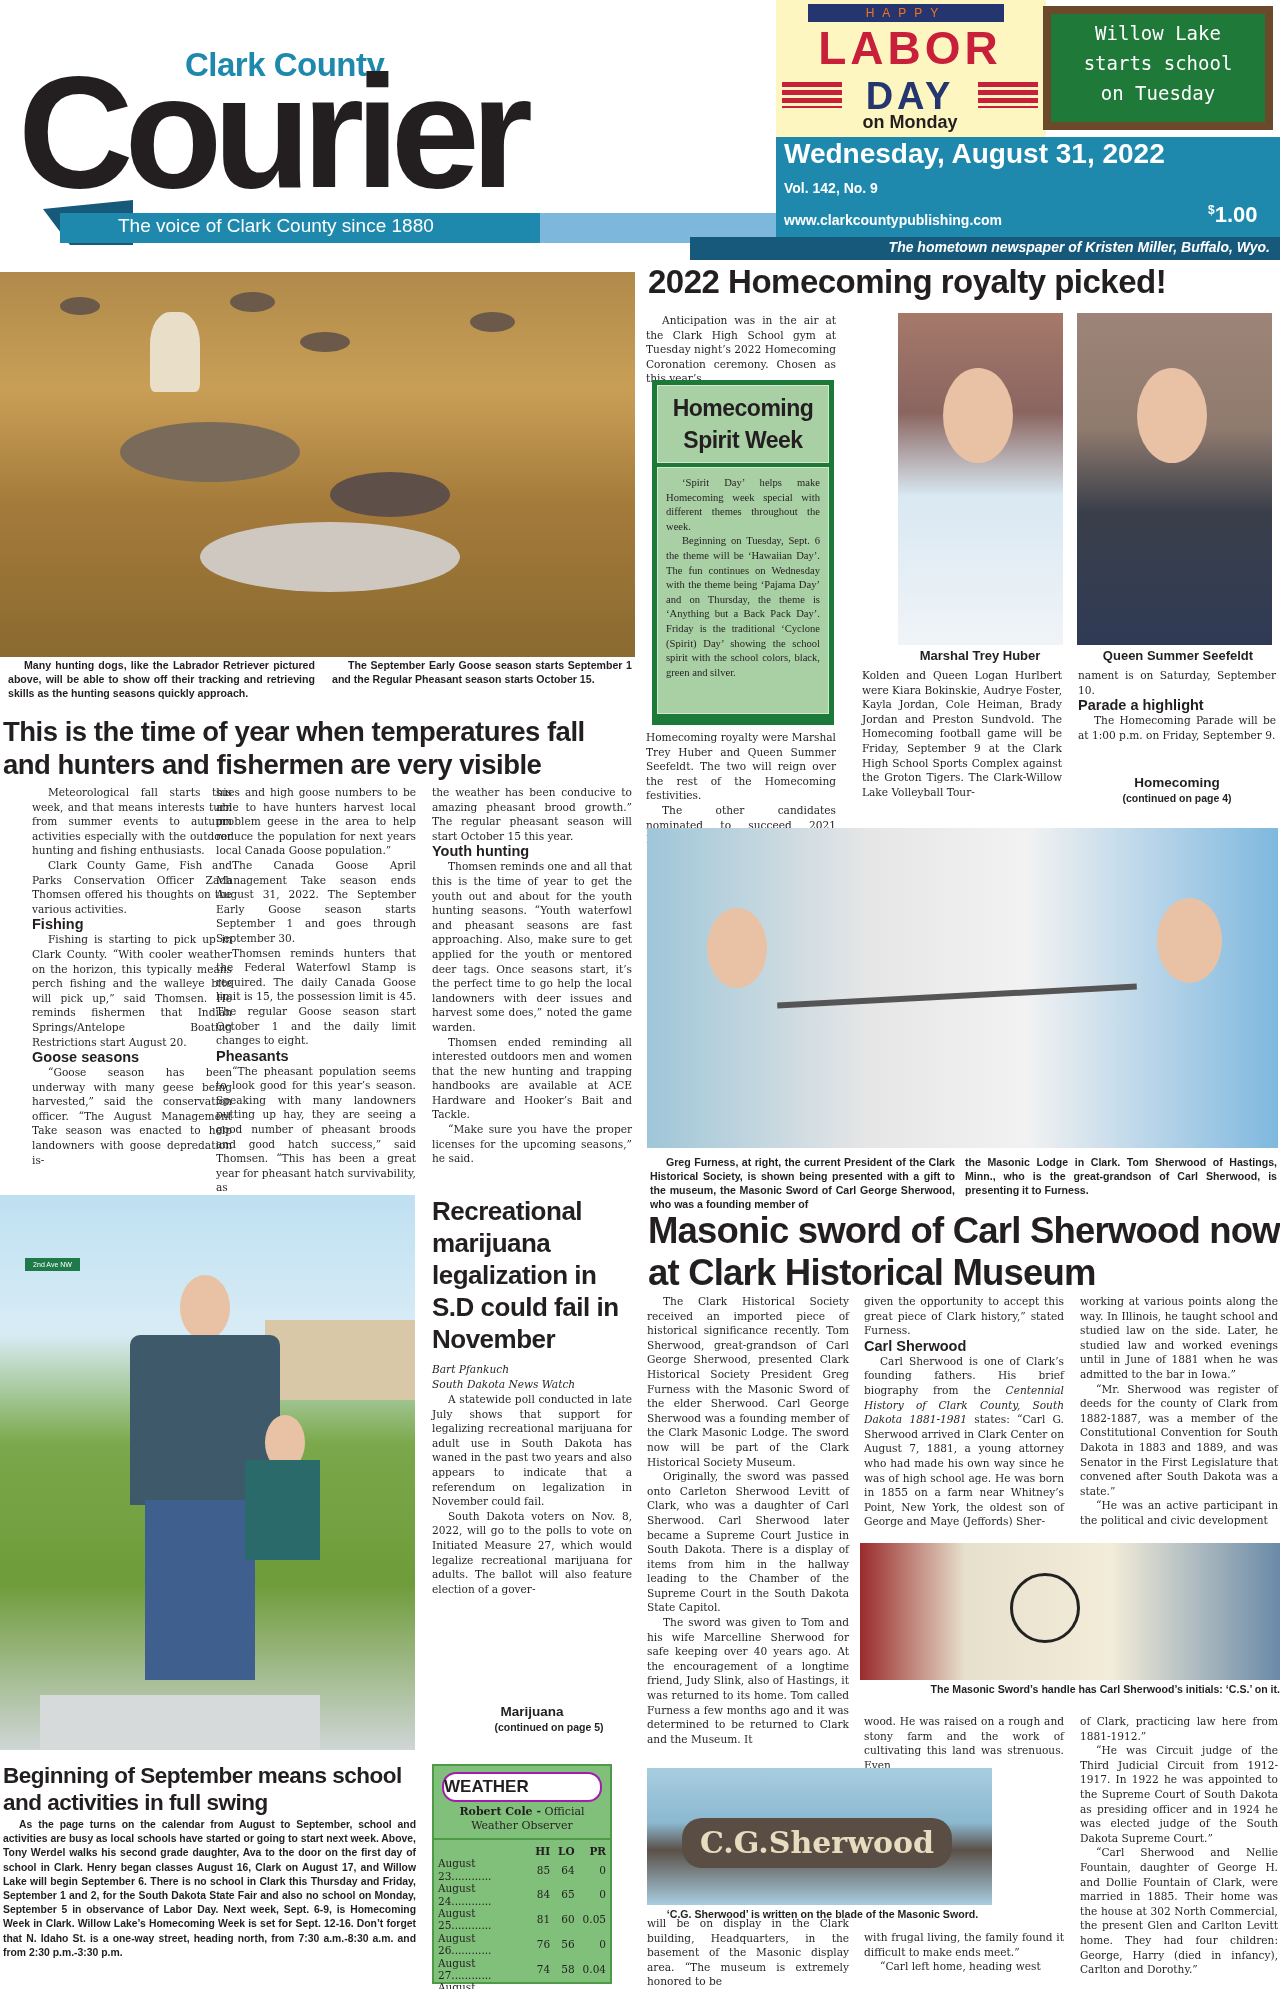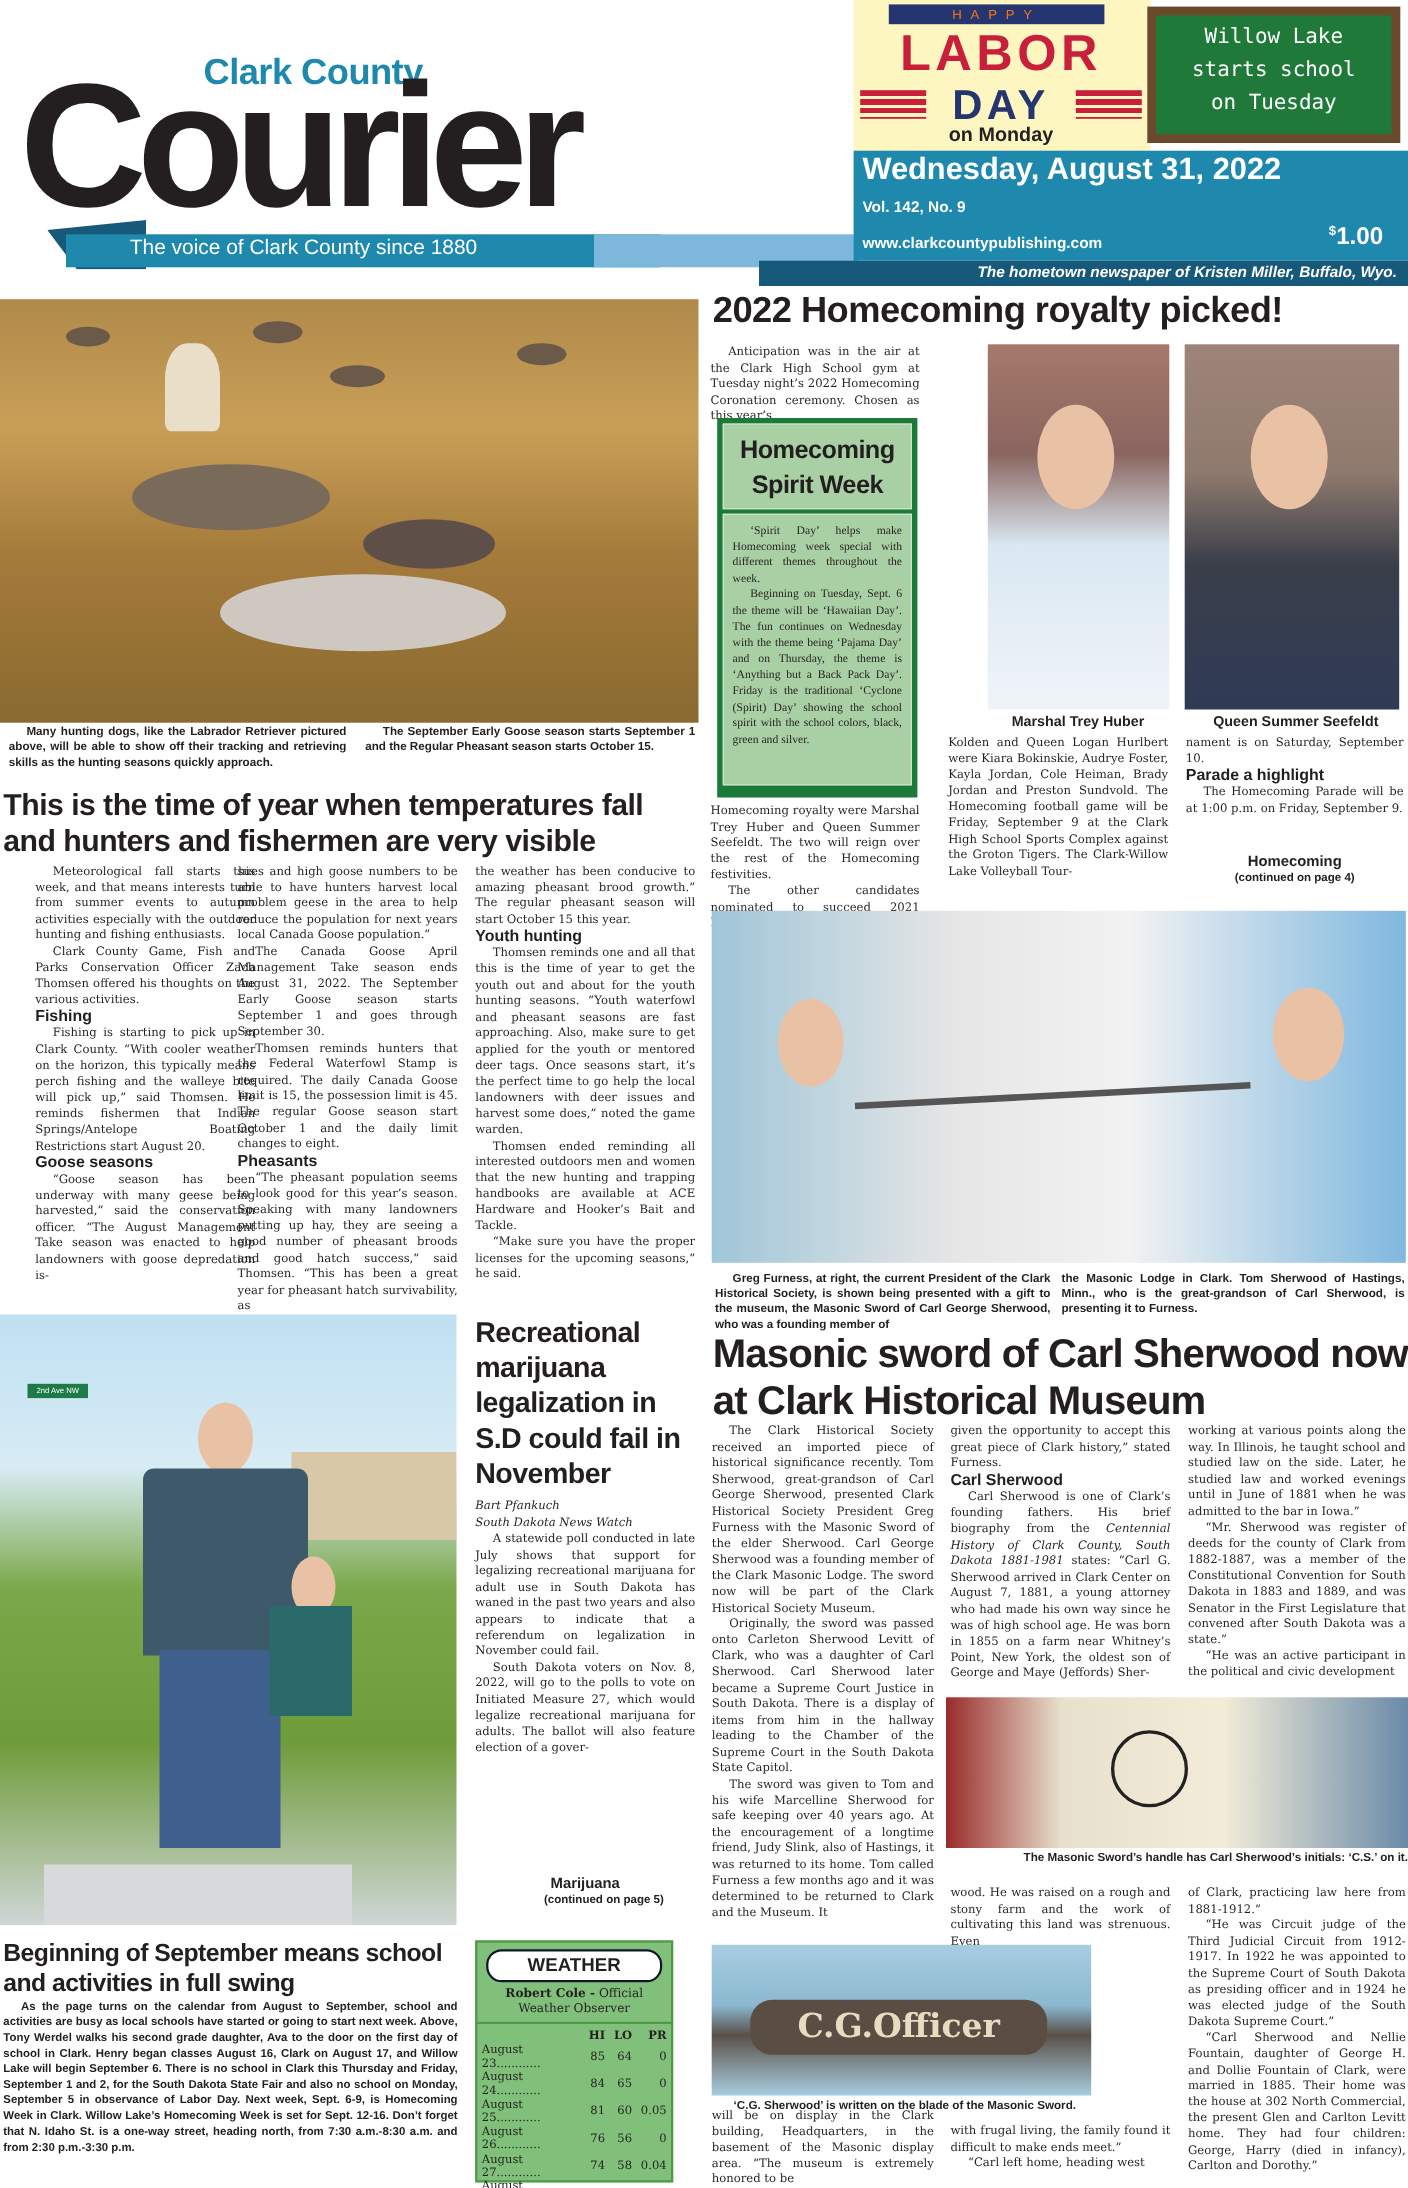--- a/index.html
+++ b/index.html
@@ -47,21 +47,21 @@
   .dog { position: absolute; left: 150px; top: 40px; width: 50px; height: 80px; background: #e9dfc8; border-radius: 40% 40% 10% 10%; }
   .photo-trey { left: 898px; top: 313px; width: 165px; height: 332px; background: linear-gradient(180deg, #a6796a 0%, #8a6560 30%, #d9e8f2 55%, #f0f4f8 100%); }
   .photo-summer { left: 1077px; top: 313px; width: 195px; height: 332px; background: linear-gradient(180deg, #9e8478 0%, #8f7a6e 35%, #3a3f4a 60%, #2f3a55 100%); }
   .face { position: absolute; border-radius: 50%; background: #e9c2a6; }
   .photo-sword1 { left: 647px; top: 828px; width: 631px; height: 320px; background: linear-gradient(90deg, #9fc6d8 0%, #e6e6e6 35%, #f2f2f2 60%, #7fb8df 100%); }
   .photo-handle { left: 860px; top: 1543px; width: 420px; height: 137px; background: linear-gradient(90deg, #9a2b2b 0%, #e7e0cc 25%, #f2ecd8 60%, #6a8aa8 100%); }
   .photo-blade { left: 647px; top: 1768px; width: 345px; height: 137px; background: linear-gradient(180deg, #a8cde0 0%, #8bb8d0 40%, #5a5048 60%, #a8cde0 100%); }
   .photo-school { left: 0; top: 1195px; width: 415px; height: 555px; background: linear-gradient(180deg, #bfe0f2 0%, #d8ecf5 25%, #7aa84a 45%, #6f9c3a 70%, #cfd6d6 100%); }
 
   .wx-box { left: 432px; top: 1764px; width: 180px; height: 220px; background: #80c07a; border: 2px solid #4f9a47; }
-  .wx-title { margin: 6px 8px 0; background: #fff; border: 2px solid #0f172a; border-radius: 14px; text-align: center; font-family: "Liberation Sans", sans-serif; font-weight: bold; font-size: 17px; line-height: 26px; }
+  .wx-title { margin: 6px 8px 0; background: #fff; border: 2px solid #a21caf; border-radius: 14px; font-family: "Liberation Sans", sans-serif; font-weight: bold; font-size: 17px; line-height: 26px; }
   .wx-sub { text-align: center; font-size: 11px; line-height: 14px; margin-top: 3px; }
   .wx-divider { border-top: 2px solid #4f9a47; margin-top: 5px; }
   .wx-table { width: 100%; border-collapse: collapse; font-size: 10.5px; line-height: 12.4px; margin-top: 5px; }
   .wx-table td, .wx-table th { padding: 0 4px; }
   .wx-table th { text-align: right; font-weight: bold; }
   .wx-table td.num { text-align: right; }
 
   .spirit-box { left: 652px; top: 380px; width: 182px; height: 345px; background: #1b7a3a; padding: 5px; }
   .spirit-head { background: #a9cfa4; height: 78px; border: 1px solid #d5e6d1; text-align: center; font-family: "Liberation Sans", sans-serif; font-weight: 900; font-size: 23px; line-height: 32px; padding-top: 6px; letter-spacing: -0.5px; }
   .spirit-body { margin-top: 4px; background: #a9cfa4; border: 1px solid #d5e6d1; padding: 8px 8px; height: 247px; font-family: Liberation Serif, serif; }
@@ -226,21 +226,21 @@
 <div class="abs body-text" style="left:864px;top:1714px;width:200px;">
   <p style="text-indent:0">wood. He was raised on a rough and stony farm and the work of cultivating this land was strenuous. Even</p>
 </div>
 <div class="abs body-text" style="left:1080px;top:1714px;width:198px;">
   <p style="text-indent:0">of Clark, practicing law here from 1881-1912.”</p>
   <p>“He was Circuit judge of the Third Judicial Circuit from 1912-1917. In 1922 he was appointed to the Supreme Court of South Dakota as presiding officer and in 1924 he was elected judge of the South Dakota Supreme Court.”</p>
   <p>“Carl Sherwood and Nellie Fountain, daughter of George H. and Dollie Fountain of Clark, were married in 1885. Their home was the house at 302 North Commercial, the present Glen and Carlton Levitt home. They had four children: George, Harry (died in infancy), Carlton and Dorothy.”</p>
 </div>
 
 <div class="abs photo photo-blade">
-  <div style="position:absolute;left:35px;top:50px;width:270px;height:50px;background:#5a4e44;border-radius:20px;color:#e8dcc0;font-family:'DejaVu Serif',serif;font-size:30px;line-height:50px;text-align:center;font-weight:bold;">C.G.Officer</div>
+  <div style="position:absolute;left:35px;top:50px;width:270px;height:50px;background:#5a4e44;border-radius:20px;color:#e8dcc0;font-family:'DejaVu Serif',serif;font-size:30px;line-height:50px;text-align:center;font-weight:bold;">C.G.Sherwood</div>
 </div>
 <div class="abs caption" style="left:650px;top:1907px;width:345px;text-align:center;">‘C.G. Sherwood’ is written on the blade of the Masonic Sword.</div>
 
 <div class="abs body-text" style="left:864px;top:1930px;width:200px;">
   <p style="text-indent:0">with frugal living, the family found it difficult to make ends meet.”</p>
   <p>“Carl left home, heading west</p>
 </div>
 
 <div class="abs headline" style="left:432px;top:1195px;width:200px;font-size:26px;line-height:32px;">Recreational marijuana legalization in S.D could fail in November</div>
 <div class="abs body-text" style="left:432px;top:1362px;width:200px;font-style:italic;text-align:left;">

